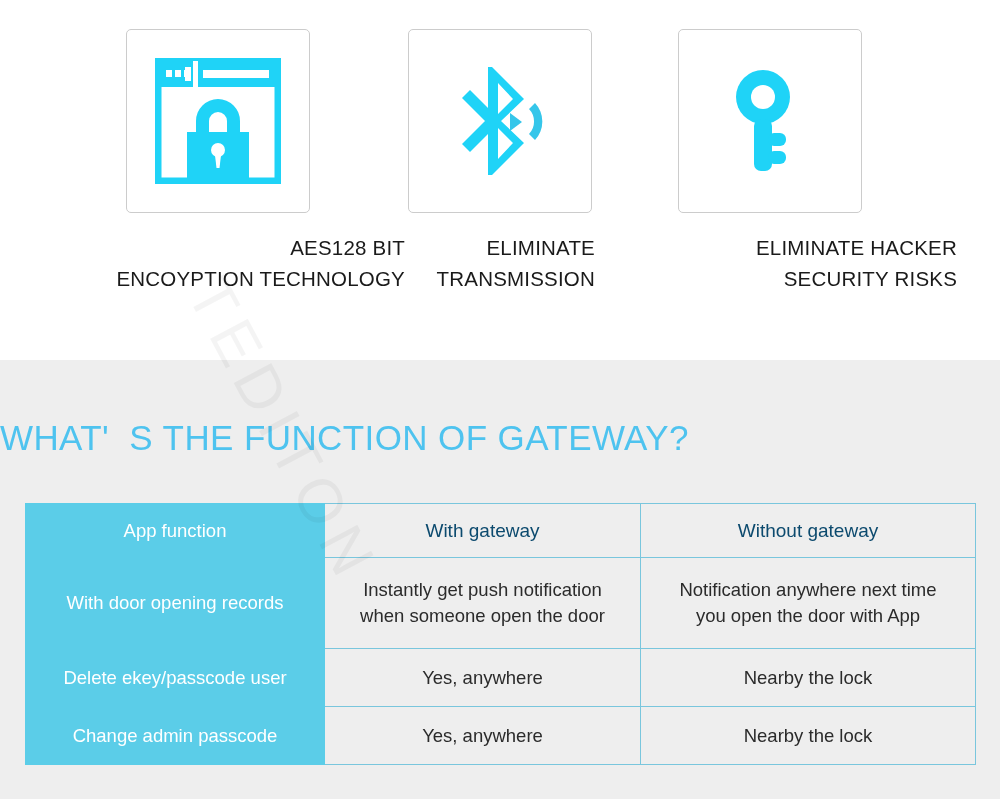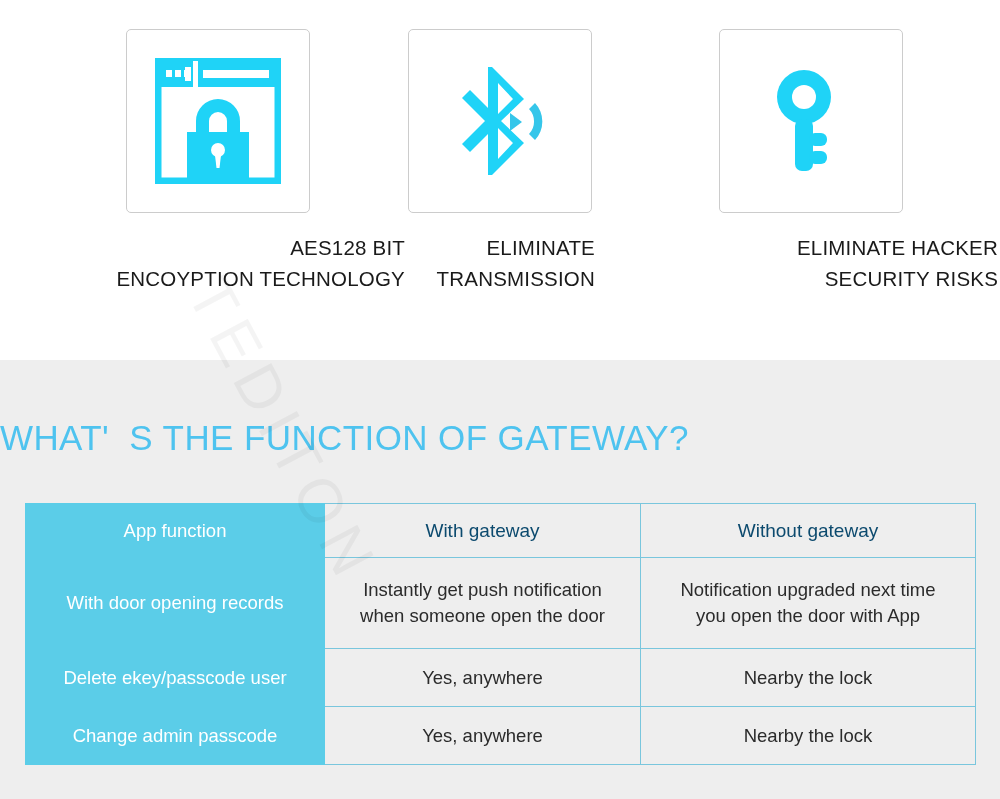--- a/index.html
+++ b/index.html
@@ -32,21 +32,21 @@
     background: #ffffff;
   }
 
   .feature {
     position: absolute;
     top: 0;
     text-align: right;
   }
   .feature.f0 { left: 30px;  width: 375px; }
   .feature.f1 { left: 405px; width: 190px; }
-  .feature.f2 { left: 623px; width: 375px; }
+  .feature.f2 { left: 582px; width: 375px; }
 
   .icon-box {
     width: 184px;
     height: 184px;
     margin: 29px auto 0 auto;
     border: 1px solid #cccccc;
     border-radius: 5px;
     background: #ffffff;
     box-sizing: border-box;
     display: flex;
@@ -233,21 +233,21 @@
         <tr class="head">
           <td class="col-label">App function</td>
           <td class="col-head">With gateway</td>
           <td class="col-head">Without gateway</td>
         </tr>
 
         <tr class="tall">
           <td class="col-label">With door opening records</td>
           <td class="cell-multiline">Instantly get push notification
 when someone open the door</td>
-          <td class="cell-multiline">Notification upgraded next time
+          <td class="cell-multiline">Notification anywhere next time
 you open the door with App</td>
         </tr>
 
         <tr class="short">
           <td class="col-label">Delete ekey/passcode user</td>
           <td>Yes, anywhere</td>
           <td>Nearby the lock</td>
         </tr>
 
         <tr class="short">

